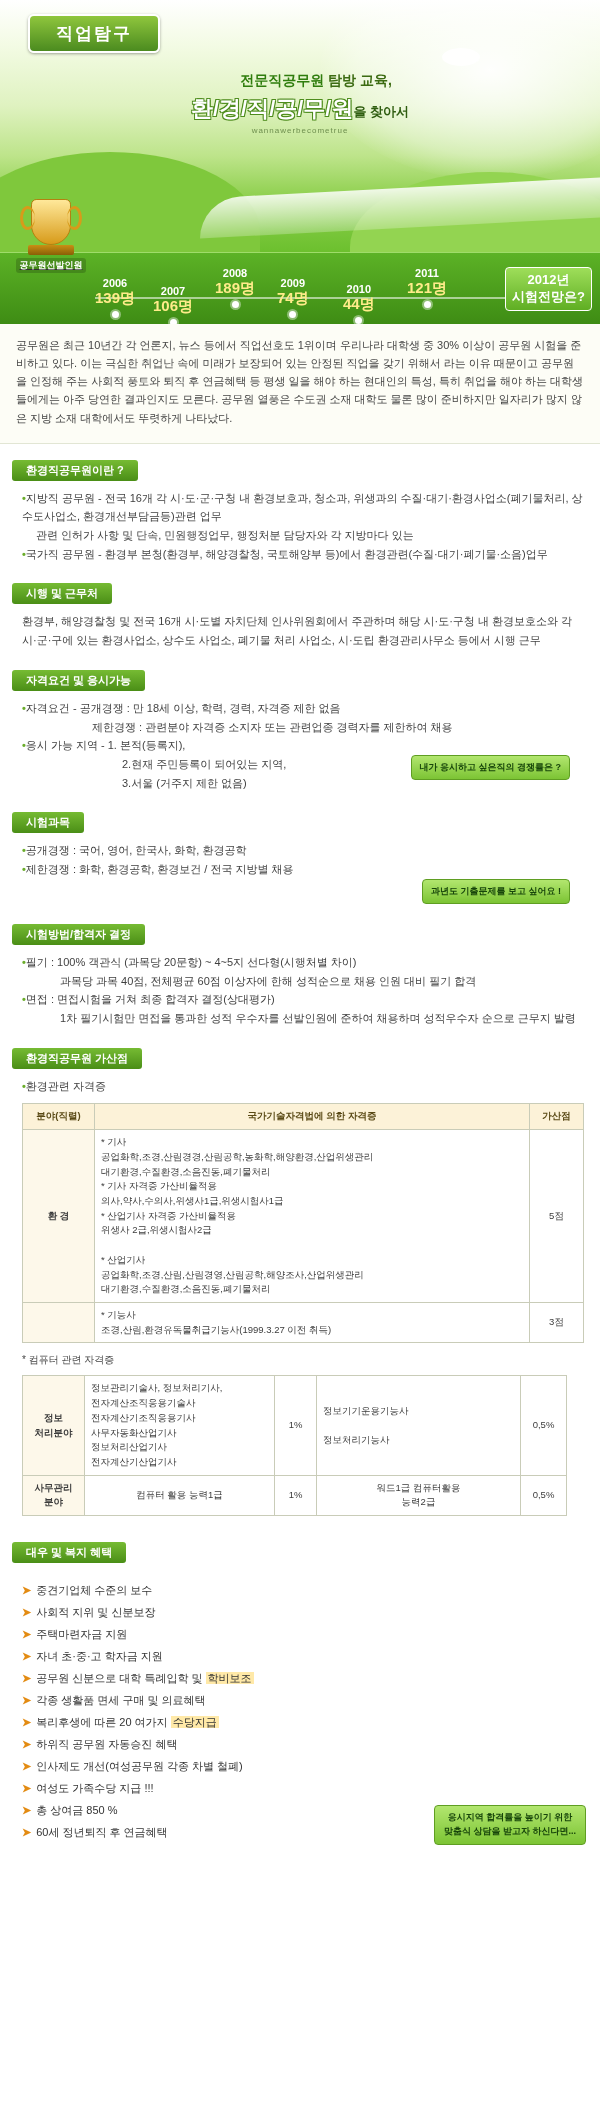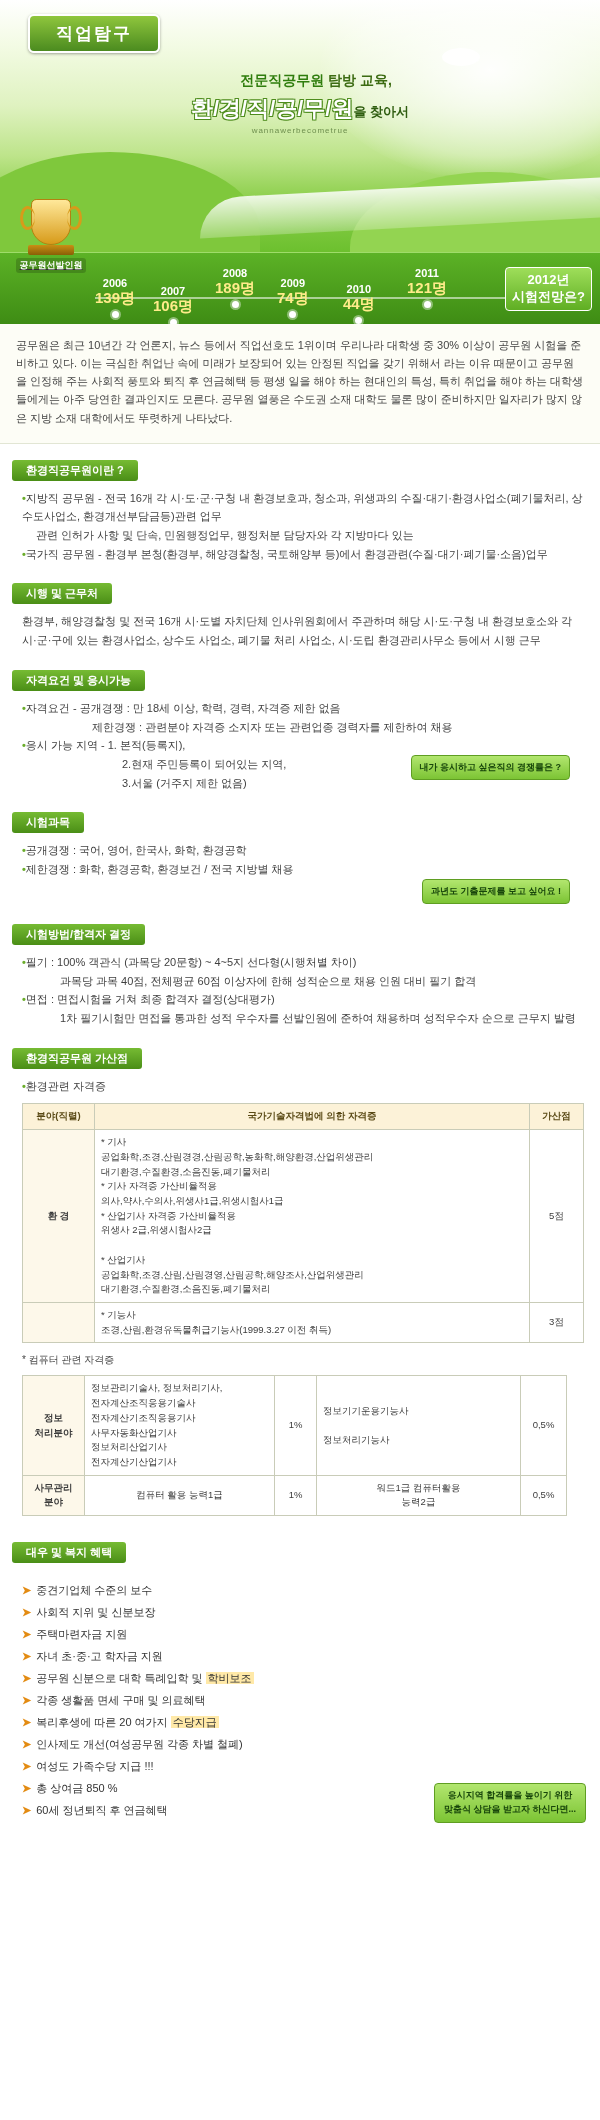--- a/index.html
+++ b/index.html
@@ -428,20 +428,21 @@
   
   <div class="sec-head">대우 및 복지 혜택</div>
   <div class="benefits clearfix">
     <div class="row"><span class="arrow">➤</span><span>중견기업체 수준의 보수</span></div>
     <div class="row"><span class="arrow">➤</span><span>사회적 지위 및 신분보장</span></div>
     <div class="row"><span class="arrow">➤</span><span>주택마련자금 지원</span></div>
     <div class="row"><span class="arrow">➤</span><span>자녀 초·중·고 학자금 지원</span></div>
     <div class="row"><span class="arrow">➤</span><span>공무원 신분으로 대학 특례입학 및 </span><span class="hl">학비보조</span></div>
     <div class="row"><span class="arrow">➤</span><span>각종 생활품 면세 구매 및 의료혜택</span></div>
     <div class="row"><span class="arrow">➤</span><span>복리후생에 따른 20 여가지 </span><span class="hl">수당지급</span></div>
+    <div class="row"><span class="arrow">➤</span><span>하위직 공무원 자동승진 혜택</span></div>
     <div class="row"><span class="arrow">➤</span><span>인사제도 개선(여성공무원 각종 차별 철폐)</span></div>
     <div class="row"><span class="arrow">➤</span><span>여성도 가족수당 지급 !!!</span></div>
     <div class="row"><span class="arrow">➤</span><span>총 상여금 850 %</span></div>
     <div class="row"><span class="arrow">➤</span><span>60세 정년퇴직 후 연금혜택</span></div>
   </div>
 
   <div class="footer-bubble" style="white-space:pre-line;">응시지역 합격률을 높이기 위한
 맞춤식 상담을 받고자 하신다면...</div>
   <div class="footer-space"></div>
 

